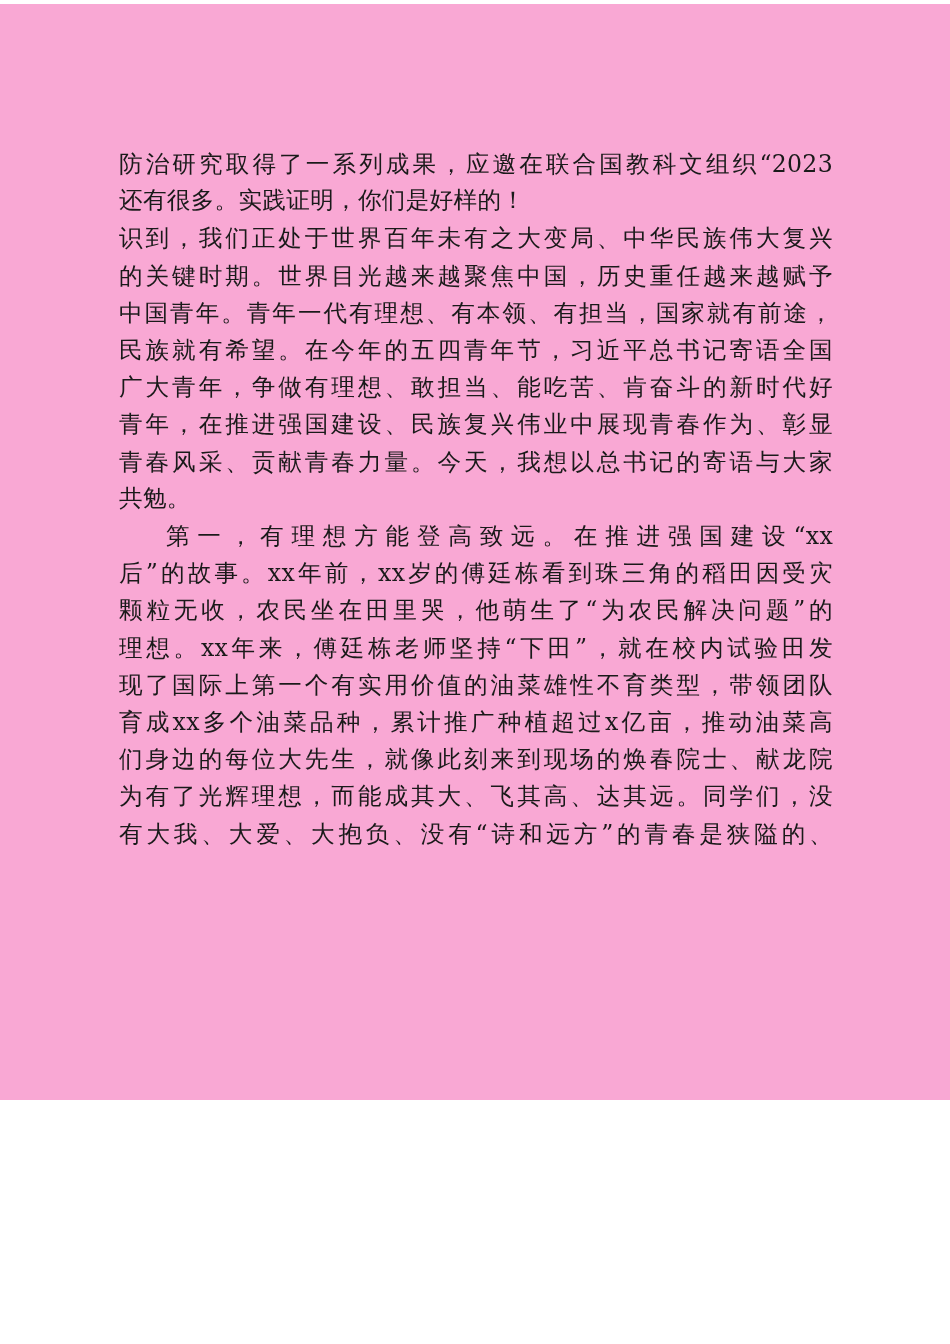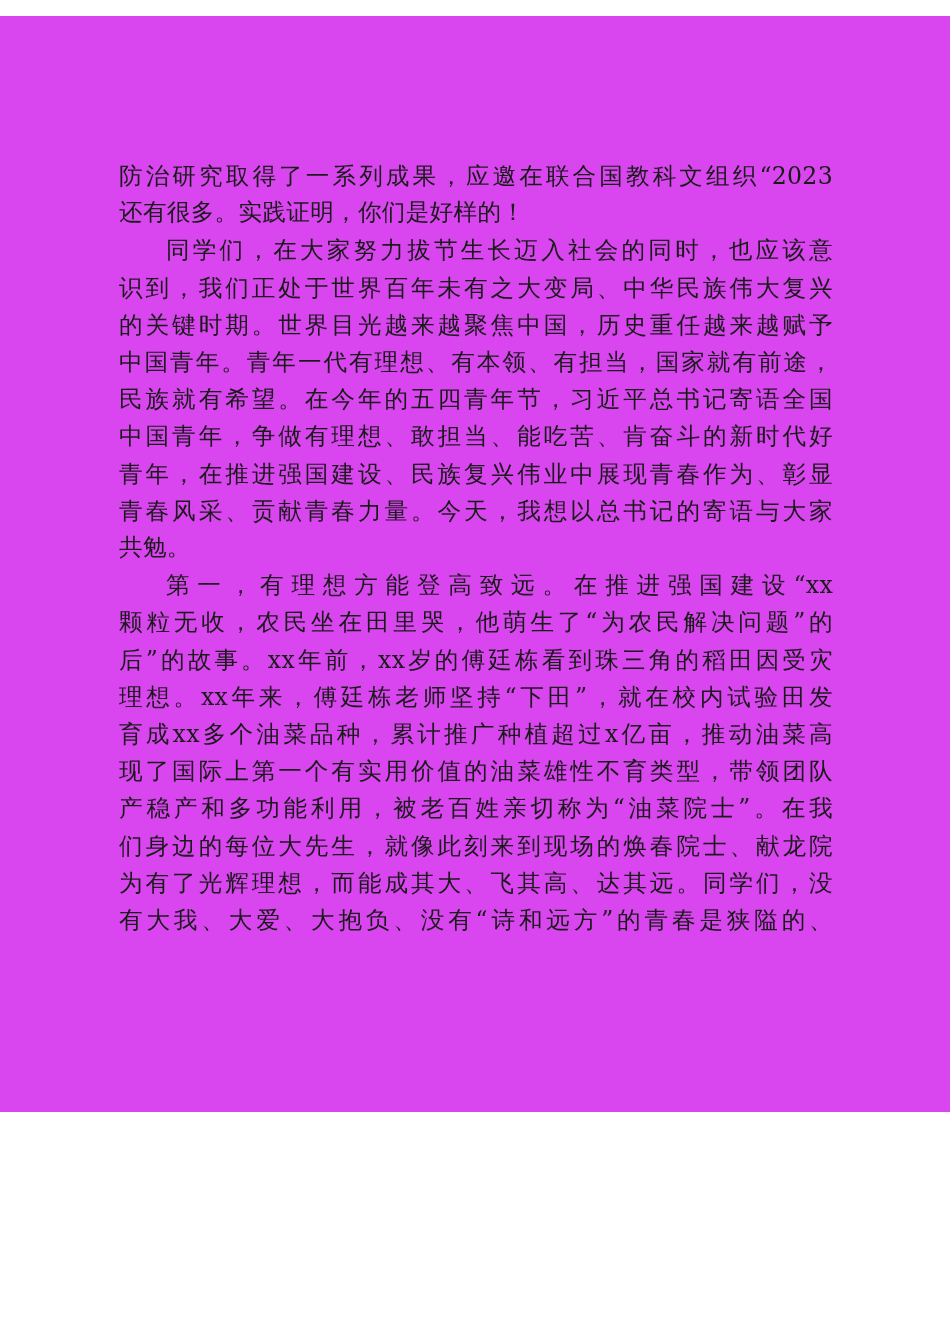--- a/index.html
+++ b/index.html
@@ -1,19 +1,19 @@
 <!DOCTYPE html>
 <html><head>
 <meta charset="utf-8">
 <style>
   html, body { margin: 0; padding: 0; background: #ffffff; }
   body { width: 950px; height: 1344px; position: relative; overflow: hidden; }
   .page {
-    position: absolute; left: 0; top: 16px; width: 950px; height: 1096px;
-    background: #d946ef;
+    position: absolute; left: 0; top: 4px; width: 950px; height: 1096px;
+    background: #f9a8d4;
   }
   .body-text {
     position: absolute; left: 119px; top: 142px; width: 714px;
     font-family: "DejaVu Serif", "Liberation Serif", serif;
     font-size: 23.6px;
     line-height: 37.2px;
     color: #1a1a1a;
     letter-spacing: 0.3px;
     text-align: justify;
     text-justify: inter-character;
@@ -29,40 +29,38 @@
 
 <div class="page">
   <div class="body-text">
 
     <div class="para">
       <span class="line">防治研究取得了一系列成果，应邀在联合国教科文组织“2023</span>
       <span class="line last">还有很多。实践证明，你们是好样的！</span>
     </div>
 
     <div class="para">
-      <span class="line indent" style="padding-left:47px;text-indent:0;">同学们，在大家努力拔节生长迈入社会的同时，也应该意</span>
       <span class="line">识到，我们正处于世界百年未有之大变局、中华民族伟大复兴</span>
       <span class="line">的关键时期。世界目光越来越聚焦中国，历史重任越来越赋予</span>
       <span class="line">中国青年。青年一代有理想、有本领、有担当，国家就有前途，</span>
       <span class="line">民族就有希望。在今年的五四青年节，习近平总书记寄语全国</span>
-      <span class="line">中国青年，争做有理想、敢担当、能吃苦、肯奋斗的新时代好</span>
+      <span class="line">广大青年，争做有理想、敢担当、能吃苦、肯奋斗的新时代好</span>
       <span class="line">青年，在推进强国建设、民族复兴伟业中展现青春作为、彰显</span>
       <span class="line">青春风采、贡献青春力量。今天，我想以总书记的寄语与大家</span>
       <span class="line last">共勉。</span>
     </div>
 
     <div class="para">
       <span class="line" style="padding-left:47px;">
         <span class="bold">第一，有理想方能登高致远。</span><span>在推进强国建设“xx</span>
       </span>
+      <span class="line">后”的故事。xx年前，xx岁的傅廷栋看到珠三角的稻田因受灾</span>
       <span class="line">颗粒无收，农民坐在田里哭，他萌生了“为农民解决问题”的</span>
-      <span class="line">后”的故事。xx年前，xx岁的傅廷栋看到珠三角的稻田因受灾</span>
       <span class="line">理想。xx年来，傅廷栋老师坚持“下田”，就在校内试验田发</span>
+      <span class="line">现了国际上第一个有实用价值的油菜雄性不育类型，带领团队</span>
       <span class="line">育成xx多个油菜品种，累计推广种植超过x亿亩，推动油菜高</span>
-      <span class="line">现了国际上第一个有实用价值的油菜雄性不育类型，带领团队</span>
-      <span class="line">产稳产和多功能利用，被老百姓亲切称为“油菜院士”。在我</span>
       <span class="line">们身边的每位大先生，就像此刻来到现场的焕春院士、献龙院</span>
       <span class="line">为有了光辉理想，而能成其大、飞其高、达其远。同学们，没</span>
       <span class="line">有大我、大爱、大抱负、没有“诗和远方”的青春是狭隘的、</span>
     </div>
 
   </div>
 </div>
 
 </body></html>

